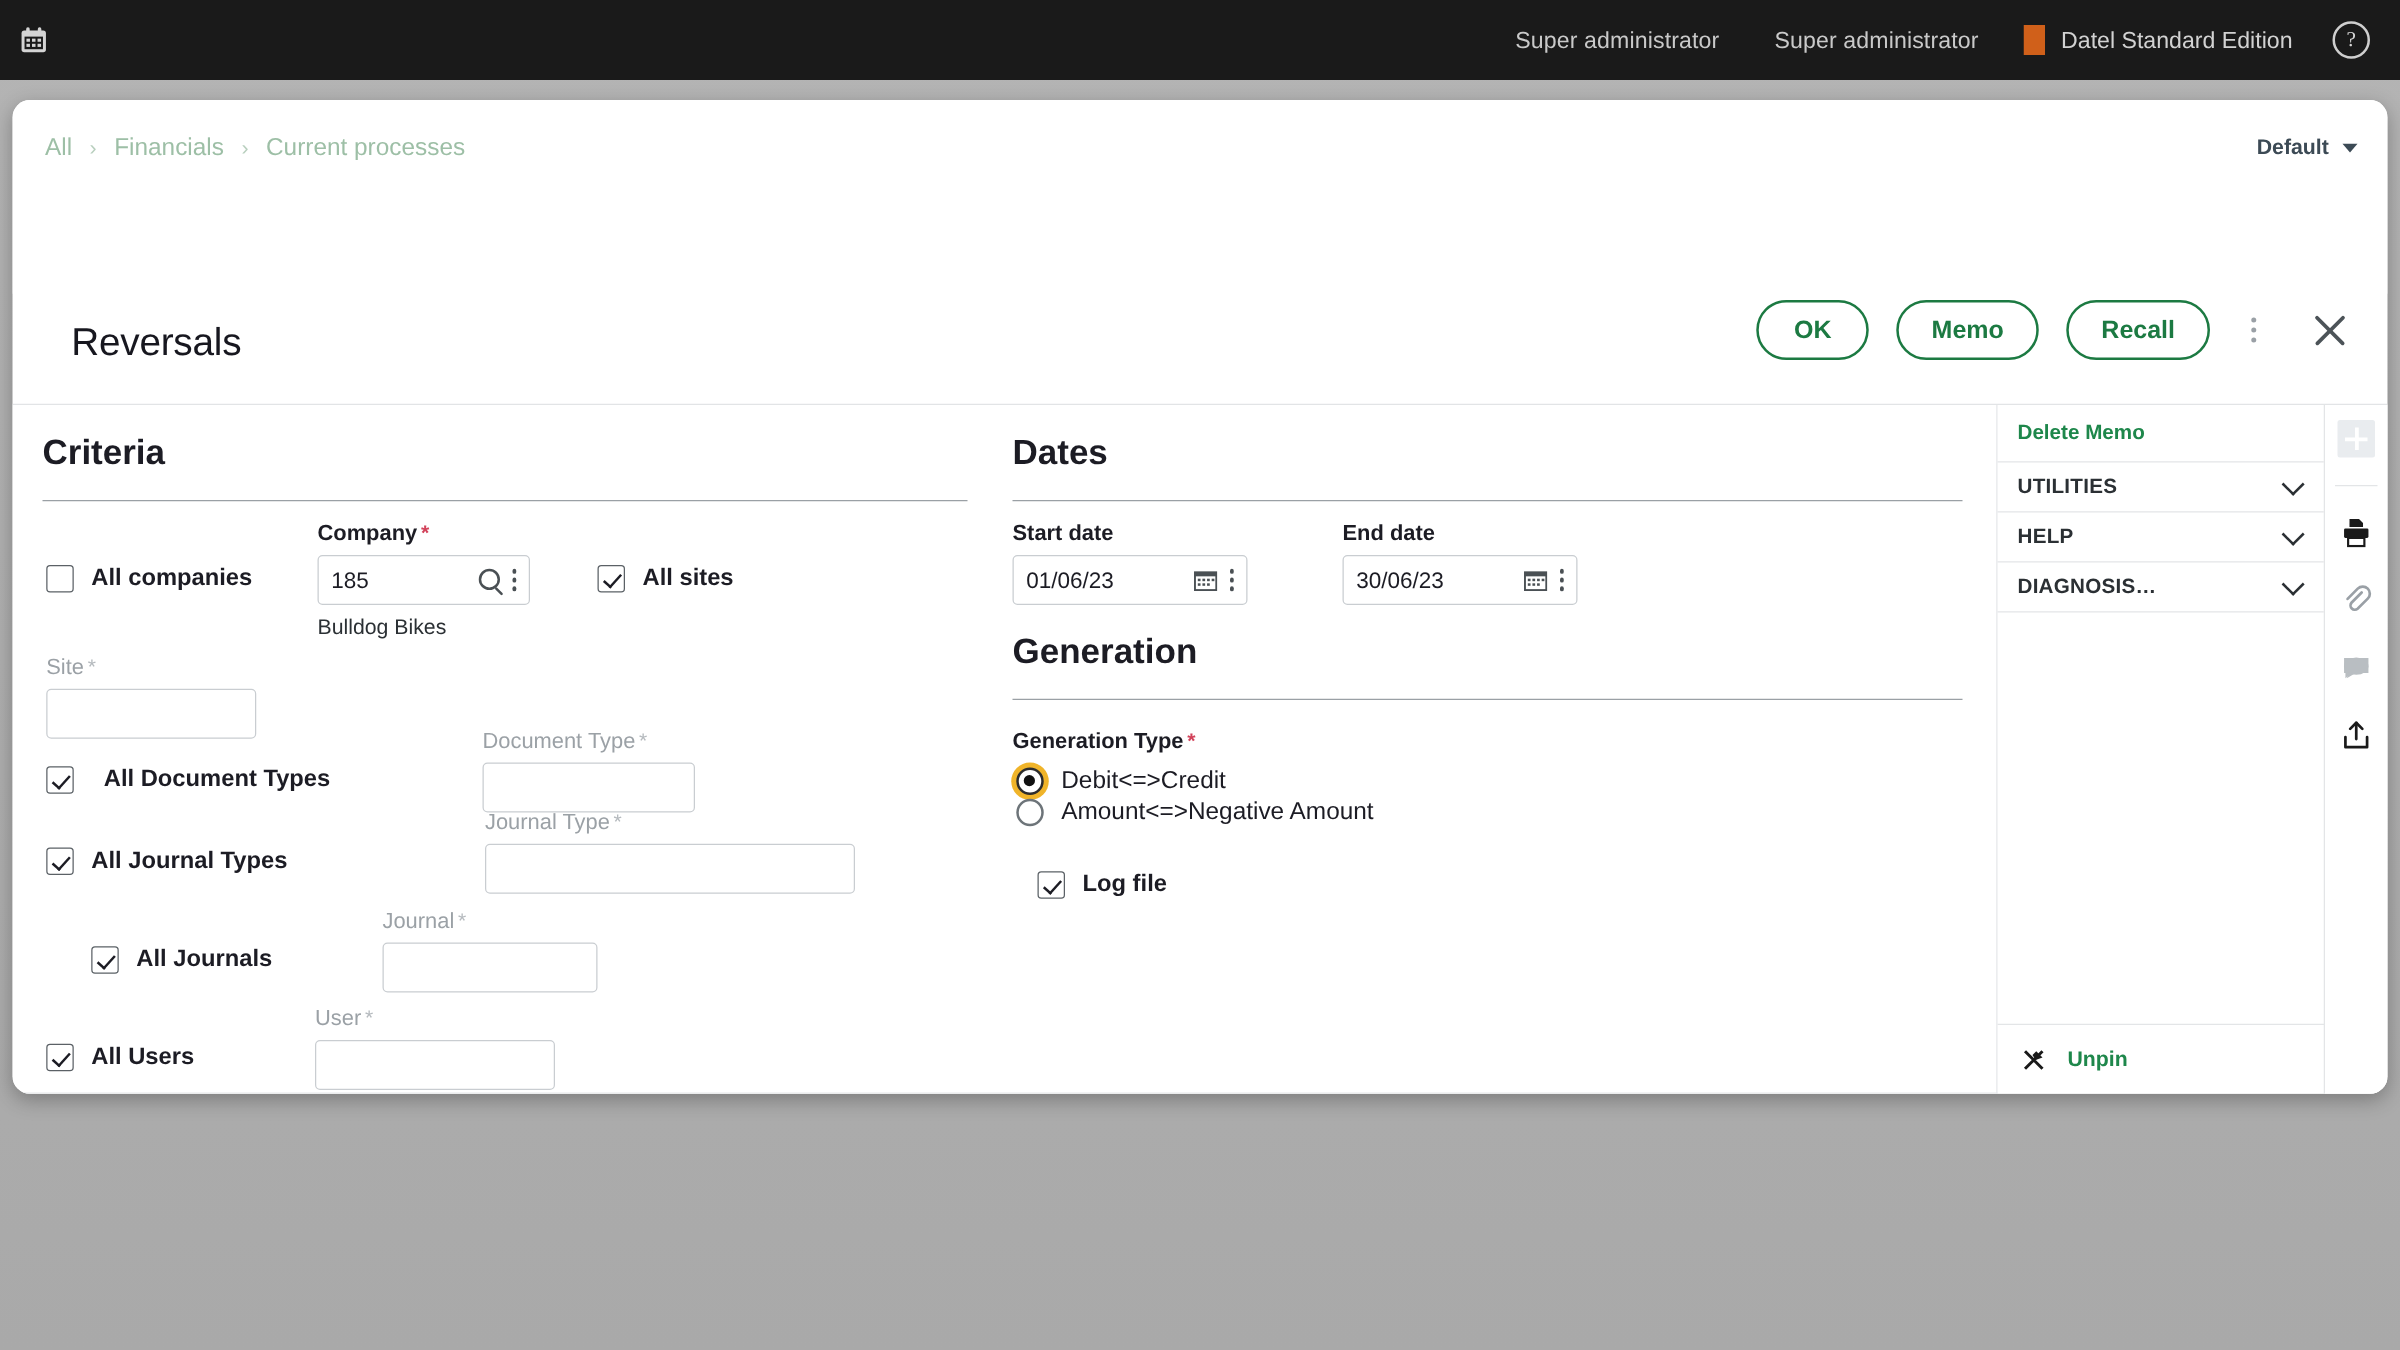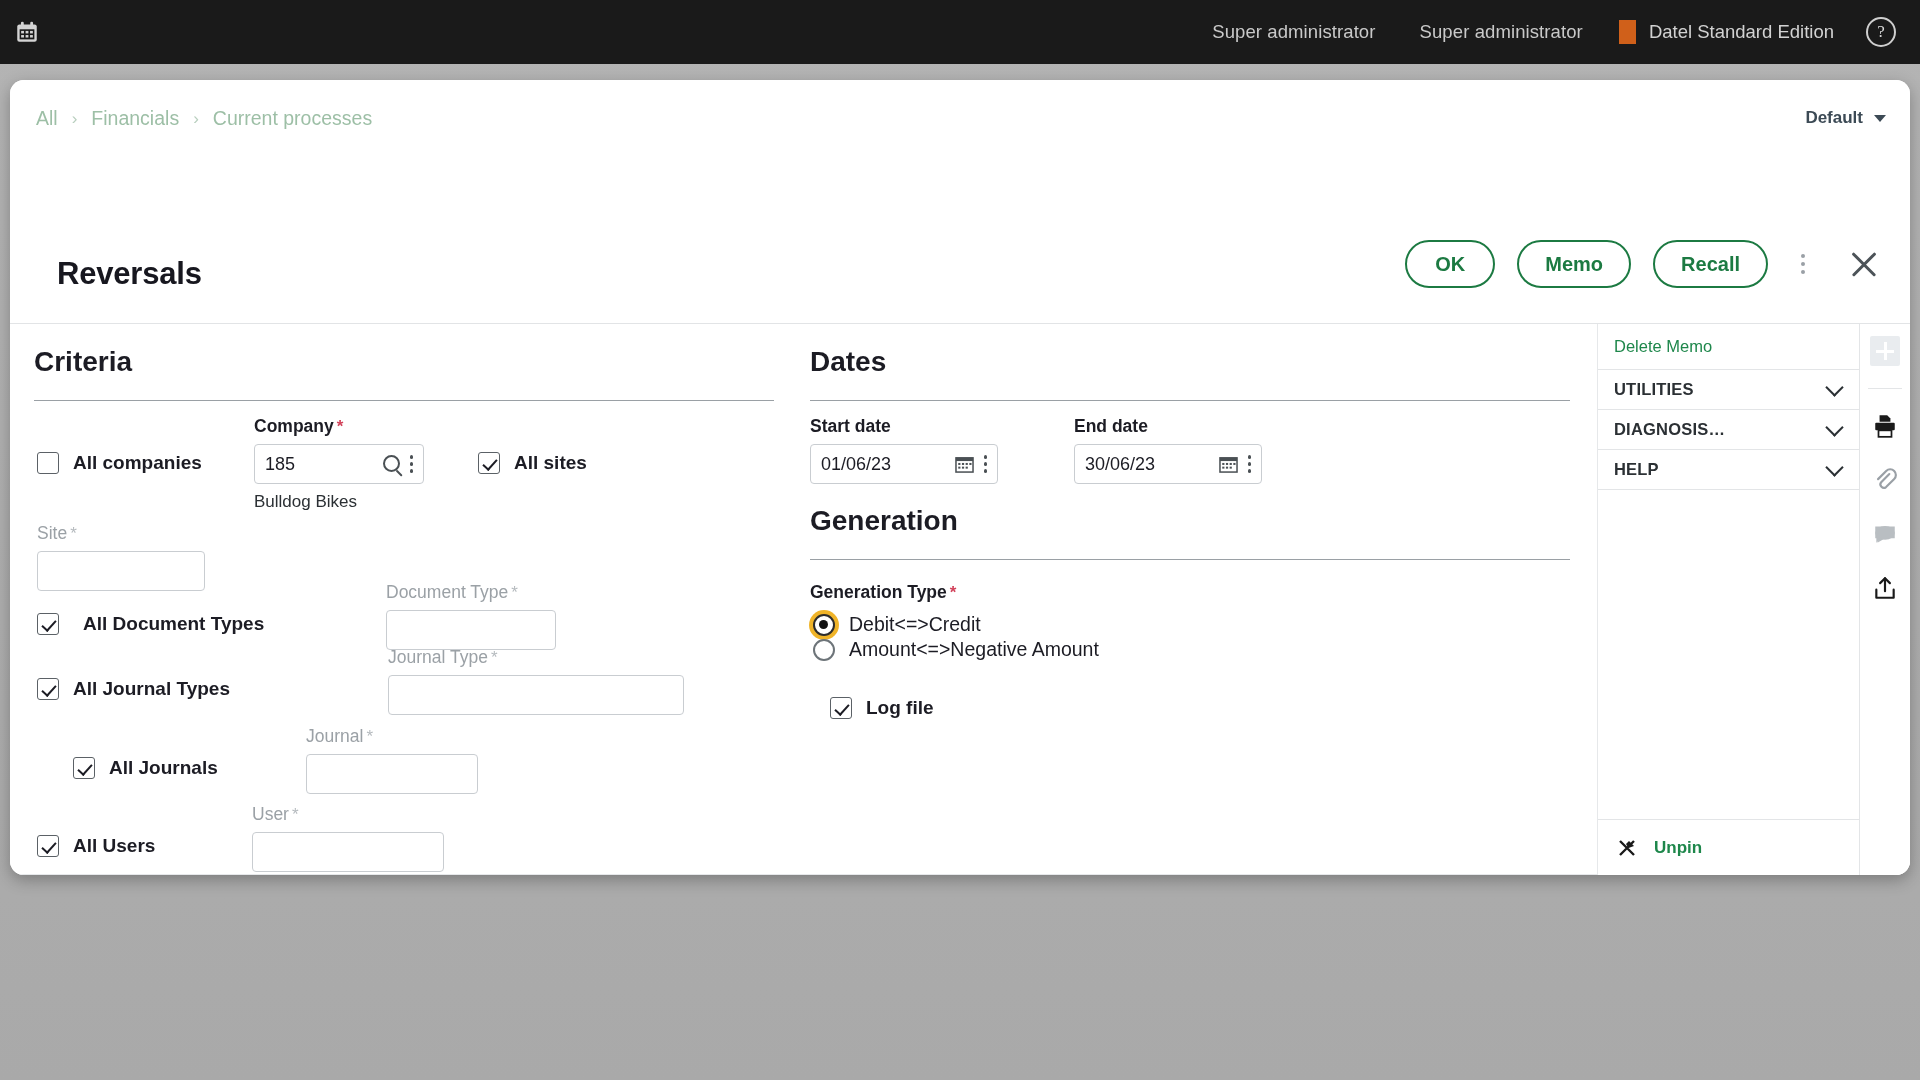--- a/index.html
+++ b/index.html
@@ -62,21 +62,21 @@
     display:flex; align-items:center; gap:11px;
     color:#3c4a55; font-size: 17px; font-weight: bold;
   }
   .caret-down {
     width:0;height:0;border-left:6px solid transparent;border-right:6px solid transparent;
     border-top:7px solid #3c4a55;
   }
 
   .page-title {
     position:absolute; left:47px; top:176px;
-    font-size: 31px; font-weight: bold; color:#17171f; letter-spacing:-.2px;
+    font-size: 31px; font-weight: normal; color:#17171f; letter-spacing:-.2px;
   }
 
   .actions {
     position:absolute; right:26px; top:160px;
     display:flex; align-items:center; gap: 22px;
   }
   .pill {
     min-width: 90px; height: 48px; padding: 0 26px;
     border: 2px solid #1c7a42; border-radius: 26px;
     color: #1c7a42; background:#fff;
@@ -149,21 +149,21 @@
   .radio-row { display:flex; align-items:center; gap:14px; }
   .radio-label { font-size:19.5px; color:#1c1c24; white-space:nowrap; }
 
   .cal-sm { width:19px; height:18px; position:relative; display:block; }
 
   
   .side { width: 312px; height: 551px; background:#fff; display:flex; }
   .side-list { width: 262px; height: 551px; position:relative; border-right:1px solid #e3e5e7; }
   .side-top { height: 46px; display:flex; align-items:center; padding-left: 16px;
      border-bottom: 1px solid #e3e5e7; }
-  .side-top span { color:#1e874b; font-weight:normal; font-size:16.5px; }
+  .side-top span { color:#1e874b; font-weight:bold; font-size:16.5px; }
   .side-item { height: 40px; display:flex; align-items:center; justify-content:space-between;
      padding: 0 18px 0 16px; border-bottom:1px solid #e3e5e7; cursor:pointer; }
   .side-item span { font-size: 16.5px; font-weight: bold; color:#2b3034; letter-spacing:.2px;}
   .chev { width:13px;height:13px;border-right:2.4px solid #2b3034;border-bottom:2.4px solid #2b3034;
      transform: rotate(45deg); margin-top:-5px; }
   .side-bottom { position:absolute; left:0; bottom:0; width:262px; height:56px;
      border-top:1px solid #e3e5e7; display:flex; align-items:center; gap:16px; padding-left:18px; }
   .side-bottom span { color:#1e874b; font-weight:bold; font-size:17px; }
   .pin-icon { width:22px;height:22px;position:relative;display:block; }
 
@@ -442,25 +442,25 @@
     <div class="side">
       <div class="side-list">
         <div class="side-top">
           <span>Delete Memo</span>
         </div>
         <div class="side-item">
           <span>UTILITIES</span>
           <span class="chev"></span>
         </div>
         <div class="side-item">
+          <span>HELP</span>
+          <span class="chev"></span>
+        </div>
+        <div class="side-item">
           <span>DIAGNOSIS…</span>
-          <span class="chev"></span>
-        </div>
-        <div class="side-item">
-          <span>HELP</span>
           <span class="chev"></span>
         </div>
 
         <div class="side-bottom">
           <span class="pin-icon">
             <svg width="22" height="22" viewBox="0 0 22 22">
               <path d="M4 4 L18 18 M18 4 L4 18" stroke="#1a1a1a" stroke-width="2.4" fill="none"></path>
               <path d="M13 4 L18 9 L12.5 11 L10 7 Z" fill="#1a1a1a"></path>
             </svg>
           </span>

